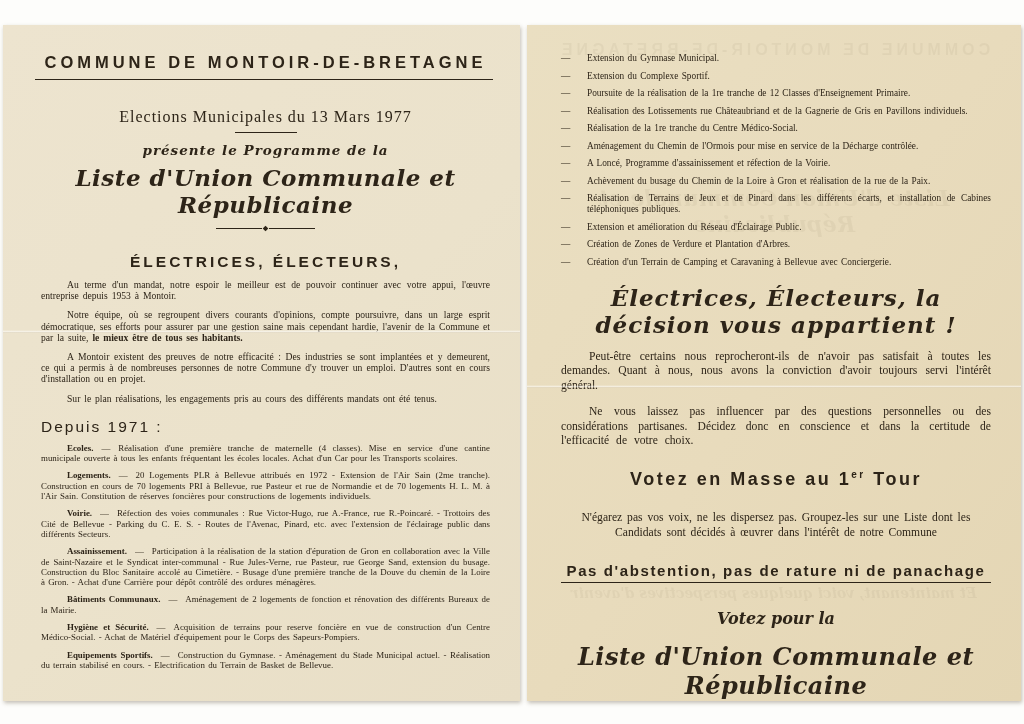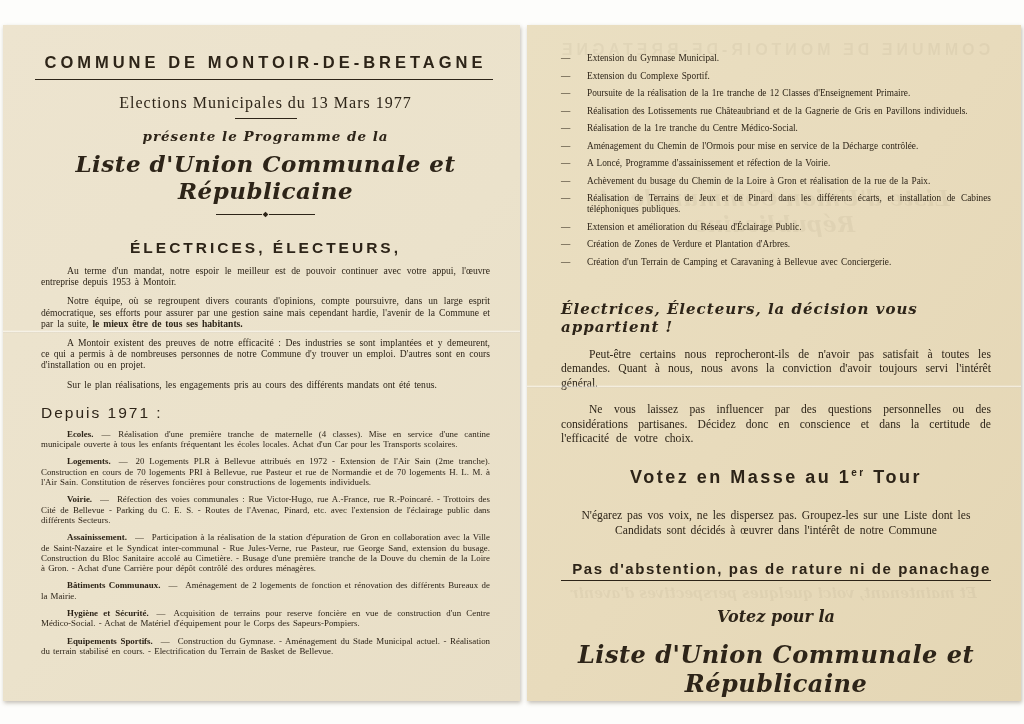--- a/index.html
+++ b/index.html
@@ -13,21 +13,21 @@
   .crease{position:absolute;left:0;width:100%;height:3px;
           background:linear-gradient(180deg,rgba(255,255,255,0) 0%,rgba(255,255,255,.5) 50%,rgba(120,100,70,.12) 100%);
           pointer-events:none;}
   
   .sans{font-family:"Liberation Sans",sans-serif;}
   .script{font-family:"DejaVu Serif",serif;font-style:italic;font-weight:bold;}
   
   .hdr-title{font-family:"Liberation Sans",sans-serif;font-weight:bold;font-size:16.5px;
              letter-spacing:4px;text-align:center;margin:2px 0 0 0;}
   .hdr-rule{border:none;border-top:1.6px solid #2d2418;margin:7px 0 0 -6px;width:102%;}
-  .election-line{font-size:16px;text-align:center;margin-top:14px;letter-spacing:1px;}
+  .election-line{font-size:16px;text-align:center;margin-top:28px;letter-spacing:1px;}
   .small-rule{width:62px;border:none;border-top:1px solid #2d2418;margin:6px auto 0 auto;}
   .candidate-line{font-family:"Liberation Sans",sans-serif;font-weight:bold;font-size:16.5px;
                   text-align:center;letter-spacing:1.5px;margin-top:20px;}
   .presents-line{font-size:13.5px;text-align:center;margin-top:9px;letter-spacing:1px;}
   .list-title-l{font-size:23px;text-align:center;margin-top:6px;letter-spacing:.5px;}
   .diamond-rule{display:flex;align-items:center;justify-content:center;margin-top:8px;}
   .diamond-rule .line{width:46px;border-top:1px solid #2d2418;}
   .diamond-rule .dot{width:5px;height:5px;background:#2d2418;transform:rotate(45deg) scale(.8);margin:0 1px;}
   .electors-heading{font-family:"Liberation Sans",sans-serif;font-weight:bold;font-size:15.5px;
                     letter-spacing:3px;text-align:center;margin-top:22px;}
@@ -35,31 +35,31 @@
            word-spacing:1.5px;}
   .since-heading{font-family:"Liberation Sans",sans-serif;font-weight:normal;font-size:15.5px;
                  letter-spacing:2px;margin:14px 0 0 0;}
   .ach{font-size:8.9px;line-height:10.3px;text-align:justify;margin:7px 0 0 0;text-indent:26px;word-spacing:1px;}
   .ach b{font-weight:bold;}
   .ach .mdash{padding:0 8px;}
   
   .projects p{font-size:9.3px;line-height:11px;margin:0 0 6.5px 0;text-align:justify;
               padding-left:26px;text-indent:-26px;word-spacing:1px;}
   .projects .dash{display:inline-block;width:26px;text-indent:0;}
-  .decision-heading{font-size:15px;margin-top:32px;letter-spacing:1px;}
+  .decision-heading{font-size:23px;text-align:center;margin-top:16px;letter-spacing:1px;}
   .rp-par p{font-size:11.6px;line-height:14.5px;text-align:justify;word-spacing:4px;
             margin:12px 0 0 0;text-indent:28px;}
   .vote-mass{font-family:"Liberation Sans",sans-serif;font-weight:bold;font-size:18px;
              letter-spacing:2.5px;text-align:center;margin-top:20px;}
   .vote-mass sup{font-size:10px;}
   .pire-line{font-family:"Liberation Sans",sans-serif;font-weight:bold;font-size:15.5px;
              letter-spacing:.8px;text-align:center;margin-top:5px;}
   .group-votes{font-size:11.6px;line-height:15px;text-align:center;margin:20px 4px 0 4px;word-spacing:2px;}
   .no-abst{font-family:"Liberation Sans",sans-serif;font-weight:bold;font-size:15px;letter-spacing:1.6px;
-           text-align:right;margin-top:22px;padding-bottom:3px;border-bottom:1.8px solid #2d2418;}
+           text-align:center;margin-top:22px;padding-bottom:3px;border-bottom:1.8px solid #2d2418;}
   .vote-for{font-size:16px;text-align:center;margin-top:26px;}
   .list-title-r{font-size:24px;text-align:center;margin-top:14px;letter-spacing:.5px;}
   
   .ghost{position:absolute;transform:scaleX(-1);opacity:.055;color:#5a4a30;pointer-events:none;
          width:100%;left:0;text-align:center;}
 </style>
 </head>
 <body>
 
 <div class="scan">

